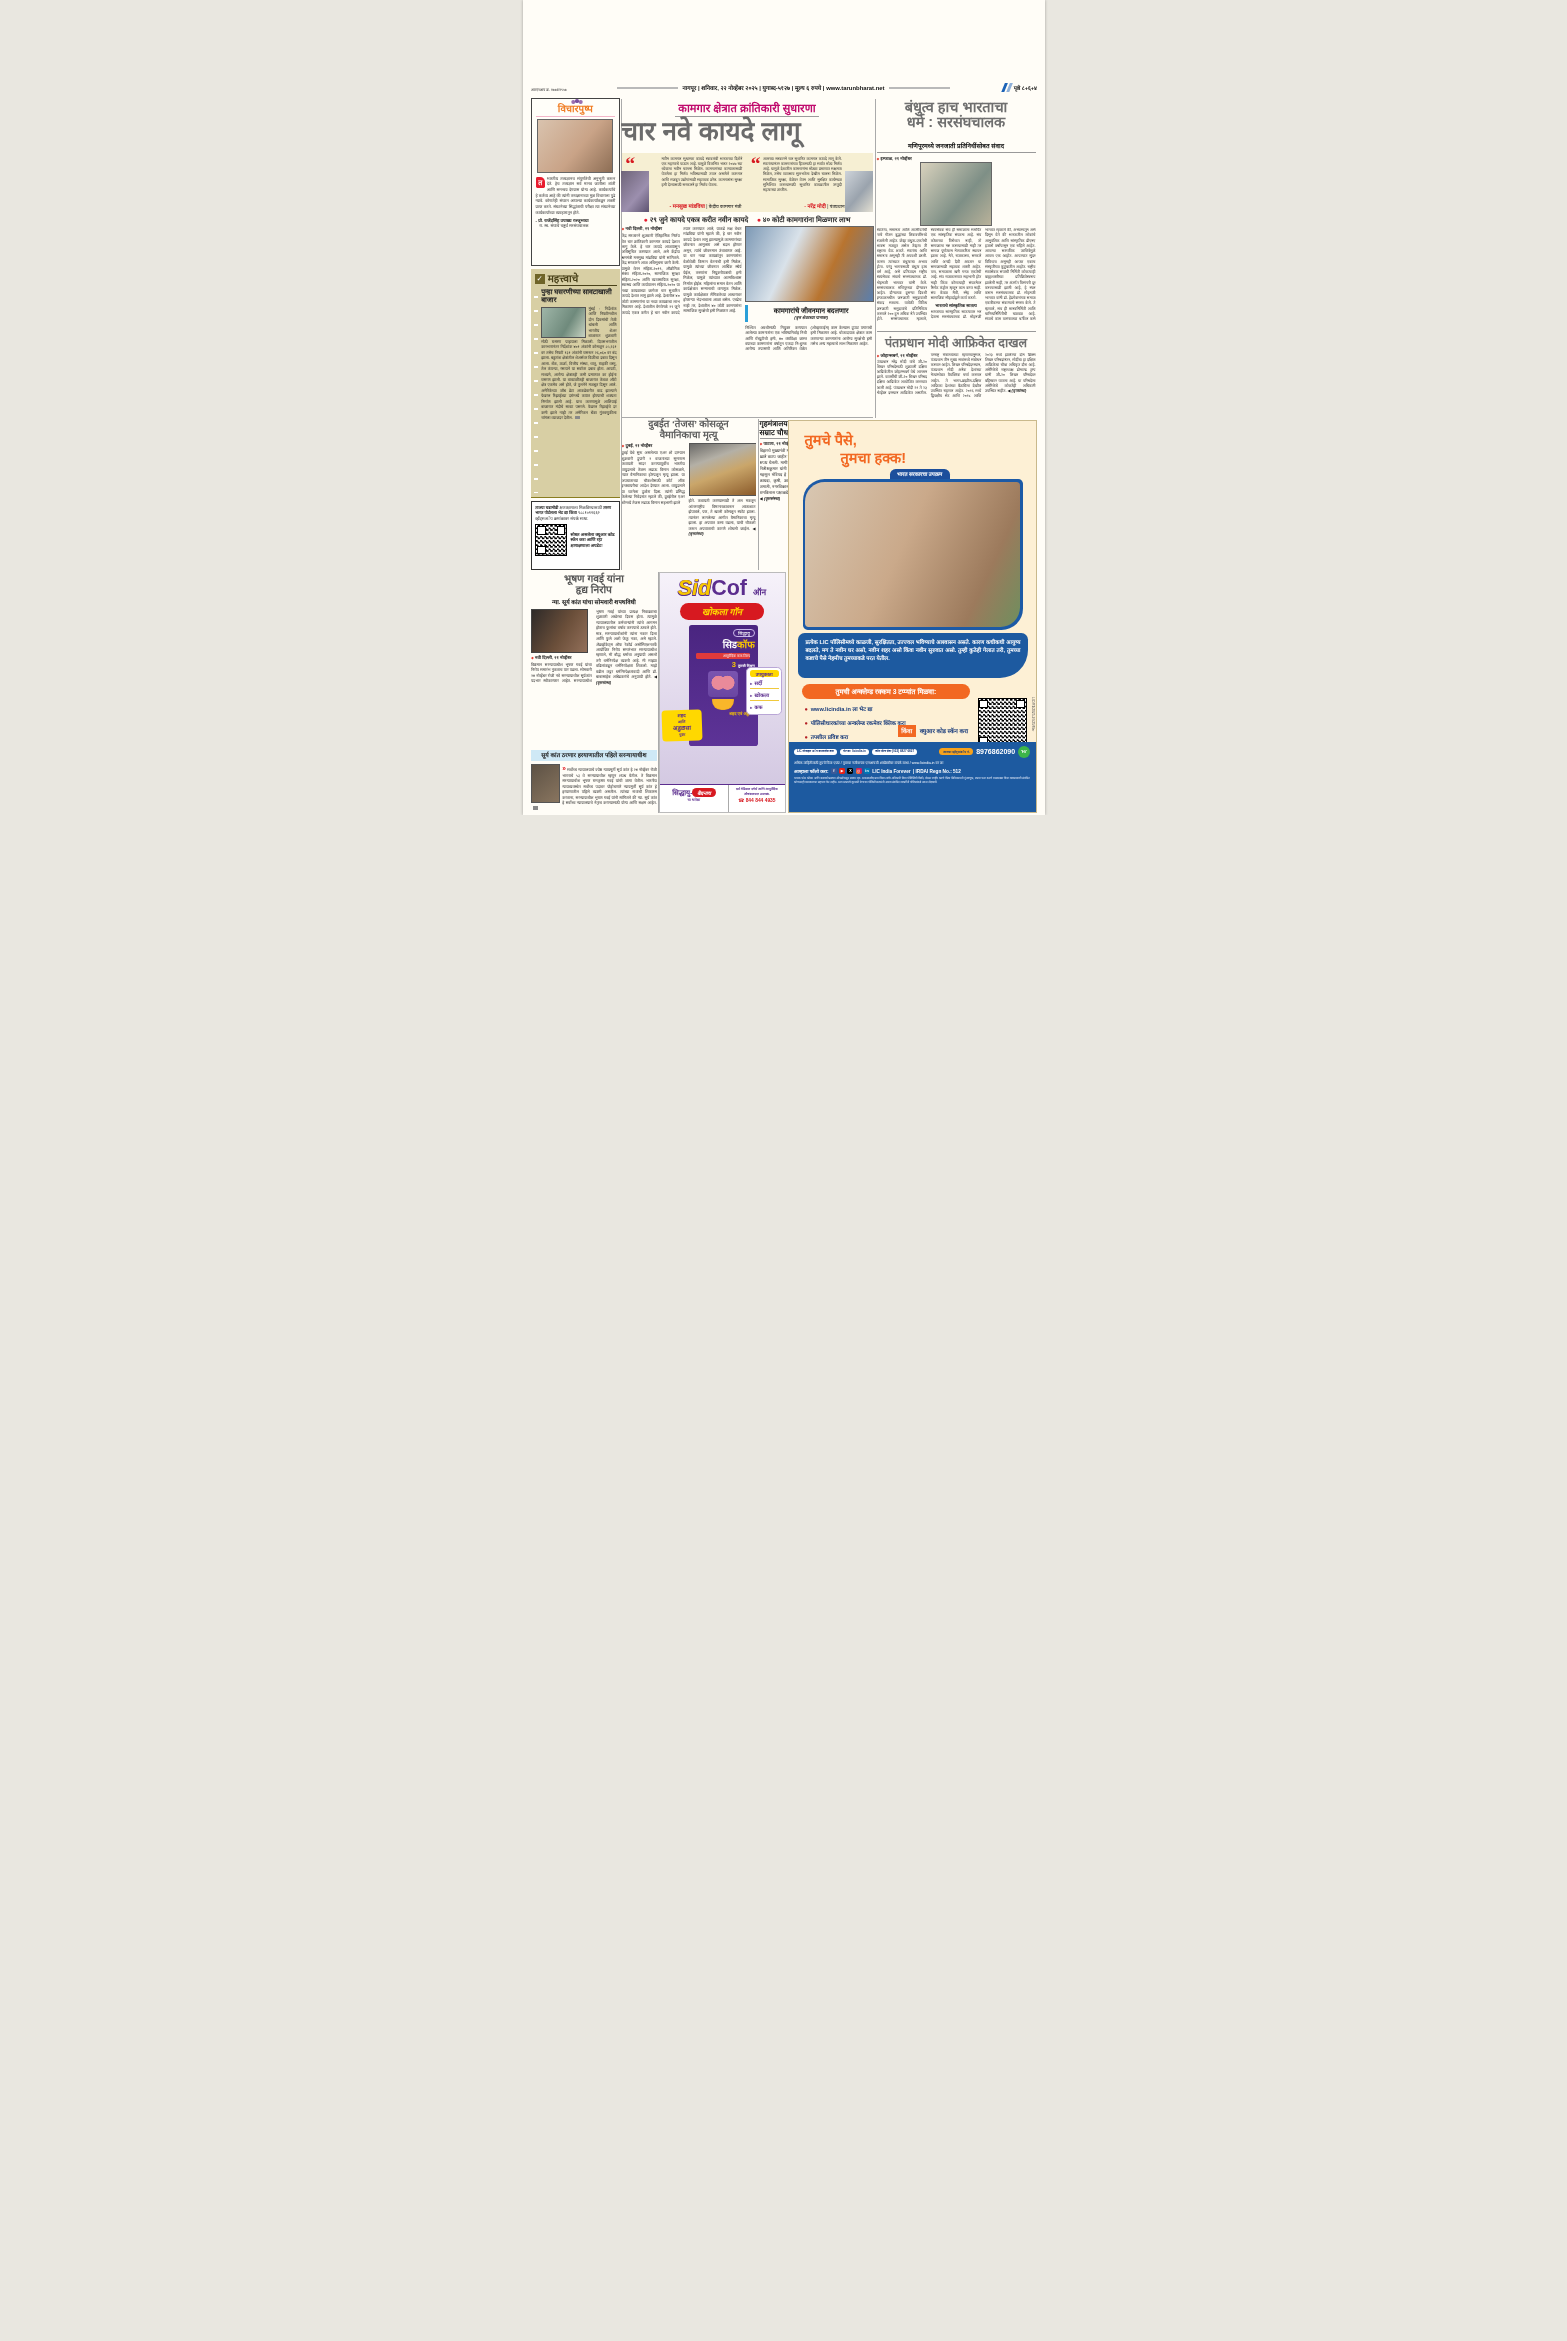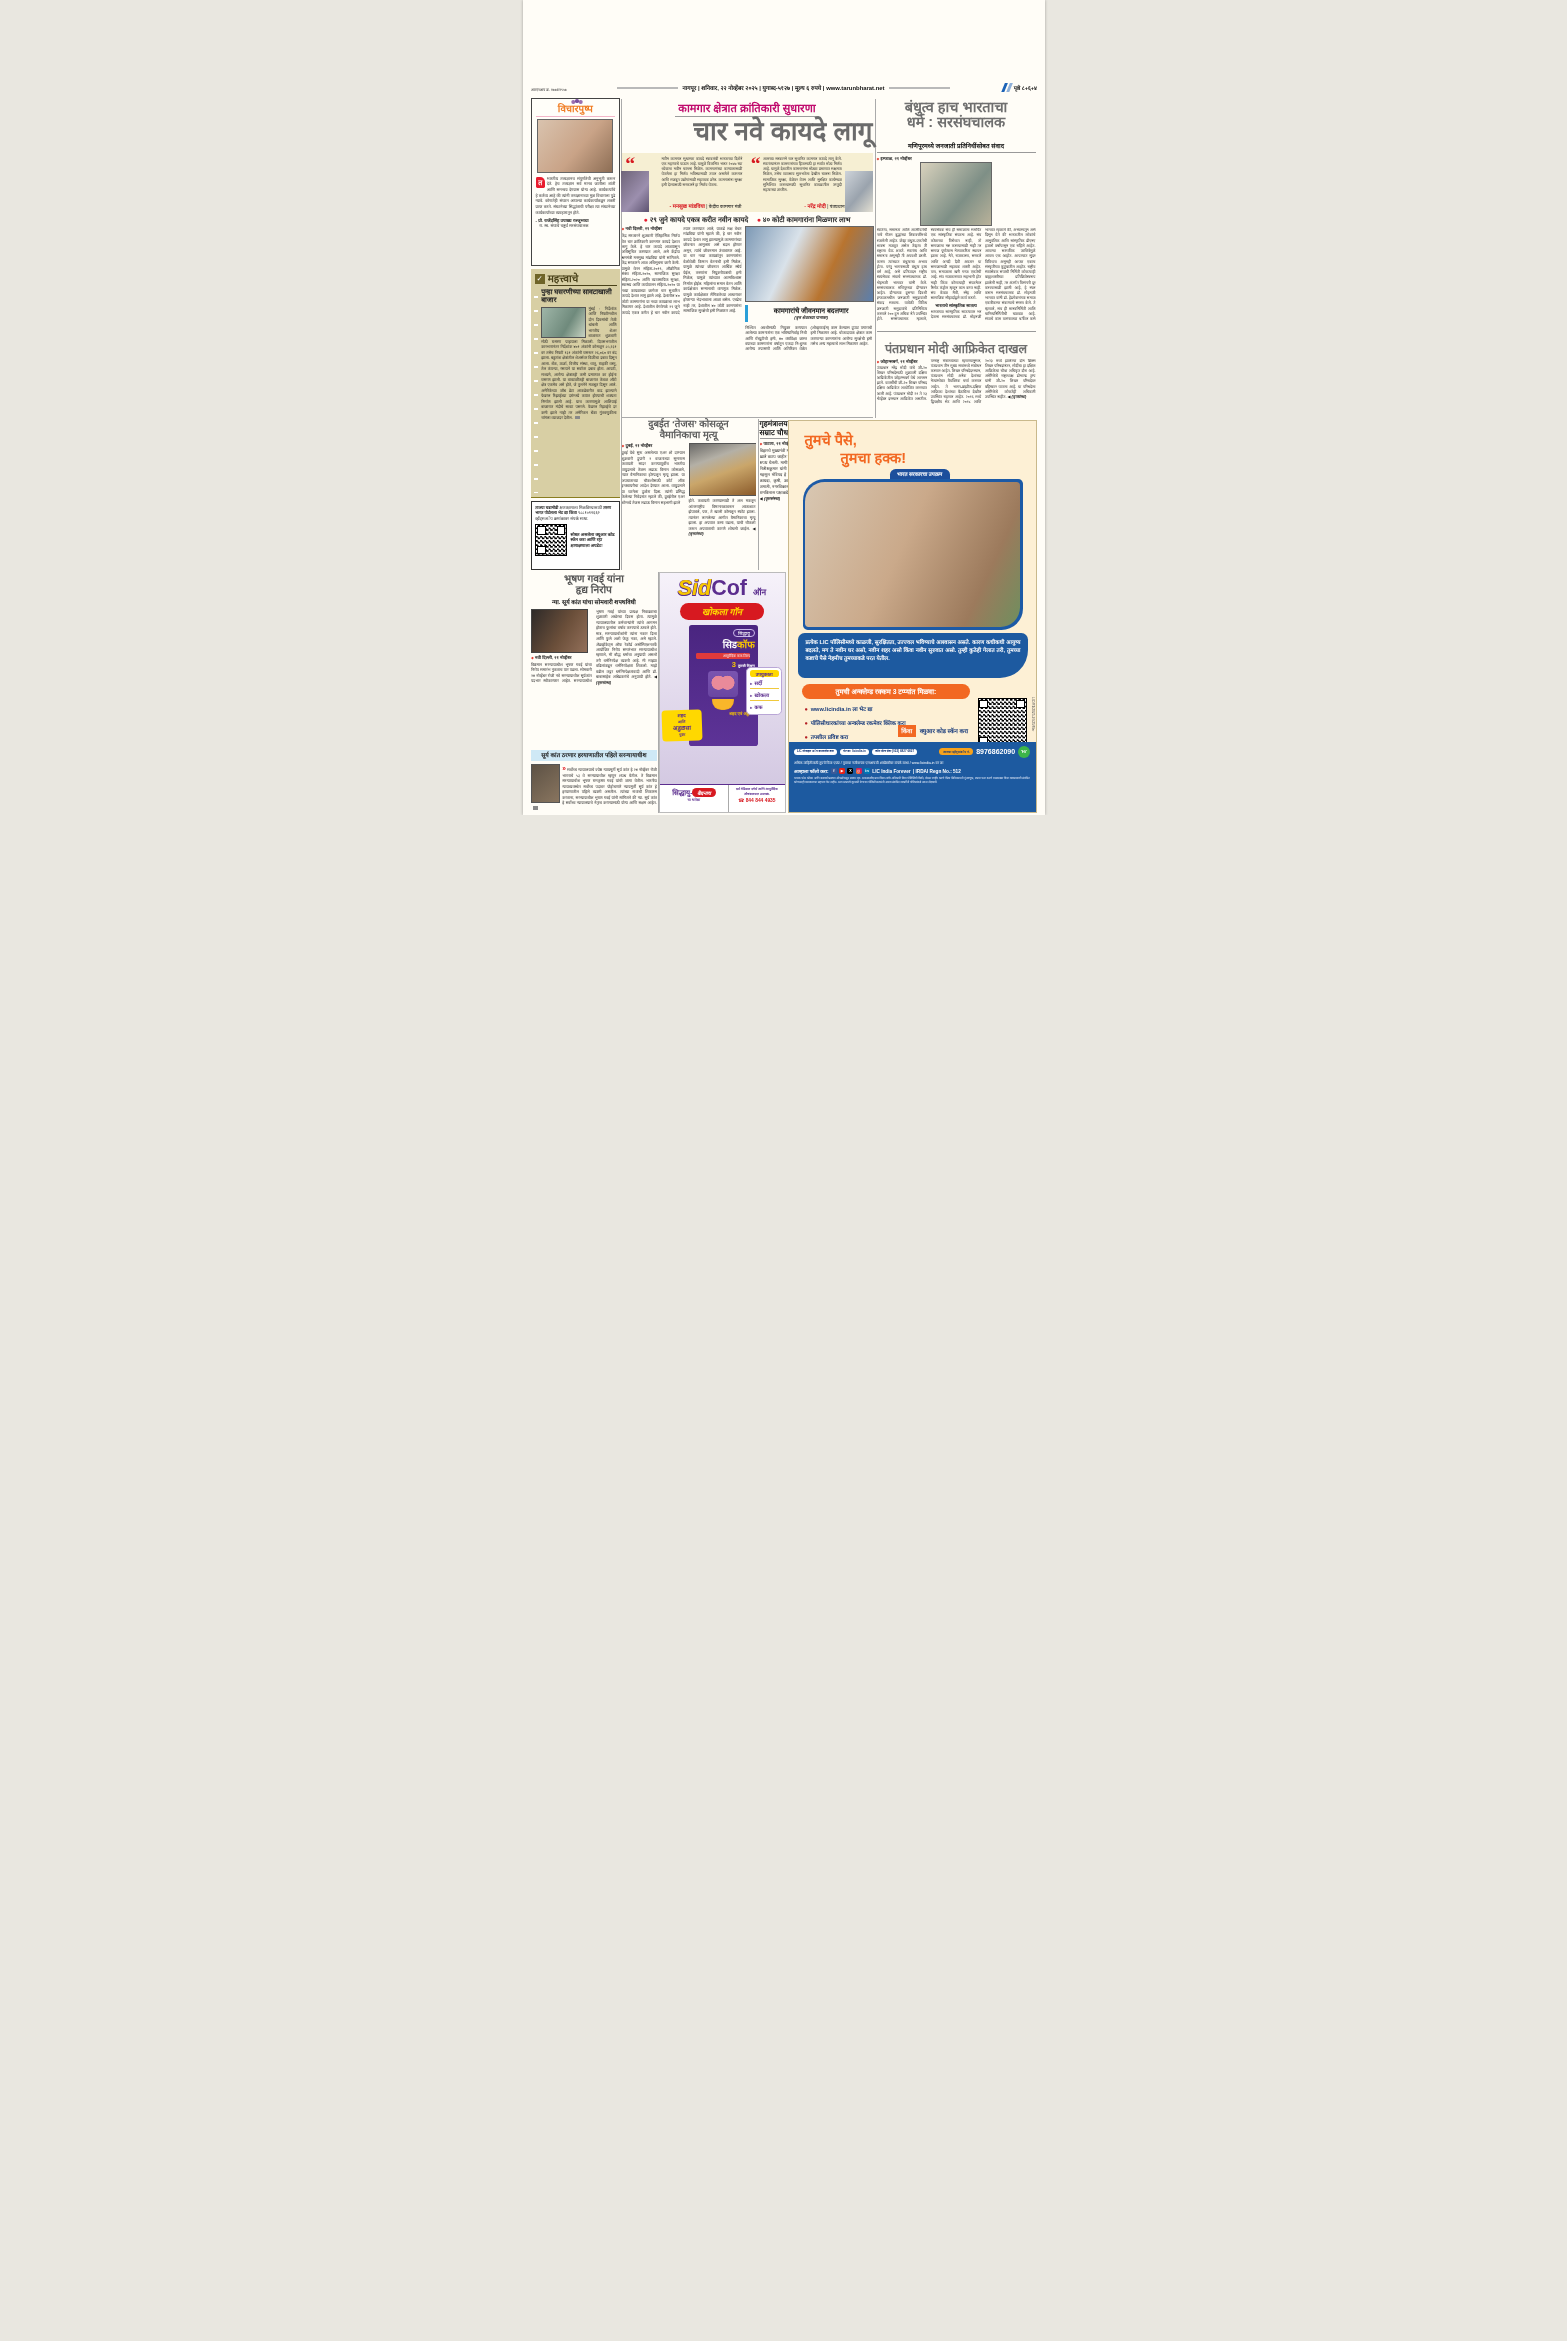--- a/index.html
+++ b/index.html
@@ -59,21 +59,21 @@
   .gavai-photo{width:55px;height:42px;background:linear-gradient(120deg,#2e2a28,#6b4f3a 55%,#93705a);border:0.5px solid #444;margin-bottom:1.9px;}
   .dl{font-weight:bold;font-size:4.4px;margin-bottom:0.9px;}
   .dl .dm{color:#e23b30;font-size:3.7px;}
   .surya-banner{background:#cfe9f6;font-size:6px;font-weight:bold;text-align:center;padding:1.9px 0.9px;margin-top:2.8px;}
   .surya-body{margin-top:2.3px;font-size:3.9px;line-height:1.4;overflow:hidden;height:56px;}
   .surya-photo{float:left;width:27px;height:37px;background:linear-gradient(140deg,#5d5245,#89755f);border:0.5px solid #555;margin:0.9px 2.3px 0.9px 0;}
   .chev{color:#e01c24;font-weight:bold;font-size:6.6px;}
   
   .kicker-wrap{left:99px;top:100px;width:251px;text-align:center;}
   .kicker{display:inline-block;font-size:11.2px;font-weight:bold;color:#c00b6d;padding:0 3.7px 1.4px;border-bottom:0.9px solid #9c9c9c;}
-  .lead-h{left:99px;top:118px;width:251px;text-align:right;font-size:26px;line-height:1;font-weight:bold;color:#6b6b6b;}
+  .lead-h{left:99px;top:118px;width:251px;text-align:left;font-size:26px;line-height:1;font-weight:bold;color:#6b6b6b;}
   .quote-panel{left:99px;top:153px;width:251px;height:59px;background:#f6efd3;display:flex;}
   .qcell{flex:1;position:relative;padding:3.7px 4.7px 1.9px 16px;box-sizing:border-box;}
   .qmark{position:absolute;left:3.7px;top:0.9px;font-family:"Liberation Serif","DejaVu Serif",serif;font-size:19.7px;color:#d71920;font-weight:bold;line-height:1;}
   .qtext{font-size:3.8px;line-height:1.38;}
   .qcell.qa .qtext{margin-left:24px;}
   .qcell.qb .qtext{margin-right:26px;}
   .qattr{position:absolute;bottom:1.9px;font-size:4.7px;}
   .qattr b{color:#d71920;font-size:5.4px;}
   .qa .qattr{right:5.6px;} .qb .qattr{left:16px;right:28px;text-align:right;}
   .qphoto{position:absolute;bottom:0;width:28px;height:41px;border:0;}
@@ -100,21 +100,21 @@
   .homem-h{font-size:7.5px;font-weight:bold;color:#161616;line-height:1.2;border-bottom:0.5px solid #999;padding-bottom:1.4px;}
   .homem-body{margin-top:1.9px;font-size:4.2px;line-height:1.42;overflow:hidden;height:126px;}
   .credit{font-weight:bold;font-style:italic;}
   
   .sangh-h{left:354px;top:100px;width:159px;text-align:center;font-size:14.5px;font-weight:bold;color:#6f6f6f;line-height:1.05;}
   .sangh-sub{left:354px;top:141px;width:159px;text-align:center;font-size:6.3px;font-weight:bold;color:#111;border-bottom:0.5px solid #999;padding-bottom:2.3px;}
   .sangh-art{left:354px;top:155px;width:159px;height:174px;}
   .bhagwat-photo{width:70px;height:62px;margin:0.9px auto 2.3px;background:linear-gradient(130deg,#d9d2bd,#7e8f86 60%,#b9b29a);border:0.5px solid #666;}
   .sangh-cols{column-count:3;column-gap:3.7px;font-size:3.8px;line-height:1.38;height:97px;overflow:hidden;}
   .crosshead{font-weight:bold;text-align:center;font-size:4.4px;margin:1.4px 0 0.9px;}
-  .modi-art{left:354px;top:331px;width:159px;height:87px;border-top:0.5px solid #999;padding-top:11px;box-sizing:border-box;}
+  .modi-art{left:354px;top:331px;width:159px;height:87px;border-top:0.5px solid #999;padding-top:5px;box-sizing:border-box;}
   .modi-h{font-size:12.6px;font-weight:bold;color:#6f6f6f;text-align:center;line-height:1.05;}
   .modi-cols{margin-top:2.3px;column-count:3;column-gap:3.7px;font-size:3.8px;line-height:1.38;height:63px;overflow:hidden;}
   
   .lic{left:265px;top:420px;width:249px;height:393px;background:#fdf0d5;border:0.5px solid #c9b98c;box-sizing:border-box;overflow:hidden;}
   .lic-h1{position:absolute;left:16px;top:7.5px;font-size:14.5px;font-weight:bold;color:#f26822;}
   .lic-h2{position:absolute;left:52px;top:26px;font-size:14.5px;font-weight:bold;color:#f26822;}
   .lic-badge{position:absolute;left:101px;top:48px;background:#1c4f9c;color:#fff;font-size:5.4px;font-weight:bold;padding:1.4px 7.5px;border-radius:5.6px 5.6px 0 0;}
   .lic-photo-frame{position:absolute;left:14px;top:58px;width:220px;height:151px;background:#1c5aa6;border-radius:21.5px 4.7px 21.5px 4.7px;}
   .lic-photo{position:absolute;left:2.8px;top:2.8px;right:2.8px;bottom:2.8px;background:linear-gradient(115deg,#d8c7b2,#caa98a 45%,#9c7a5c 80%,#6f8f5e);border-radius:19.7px 3.7px 19.7px 3.7px;}
   .lic-panel{position:absolute;left:9.4px;top:212px;width:230px;height:45px;background:#1d5aa0;border-radius:6.6px 6.6px 28px 6.6px;color:#fff;font-size:5.6px;line-height:1.45;font-weight:bold;padding:4.7px 7.5px;box-sizing:border-box;}

